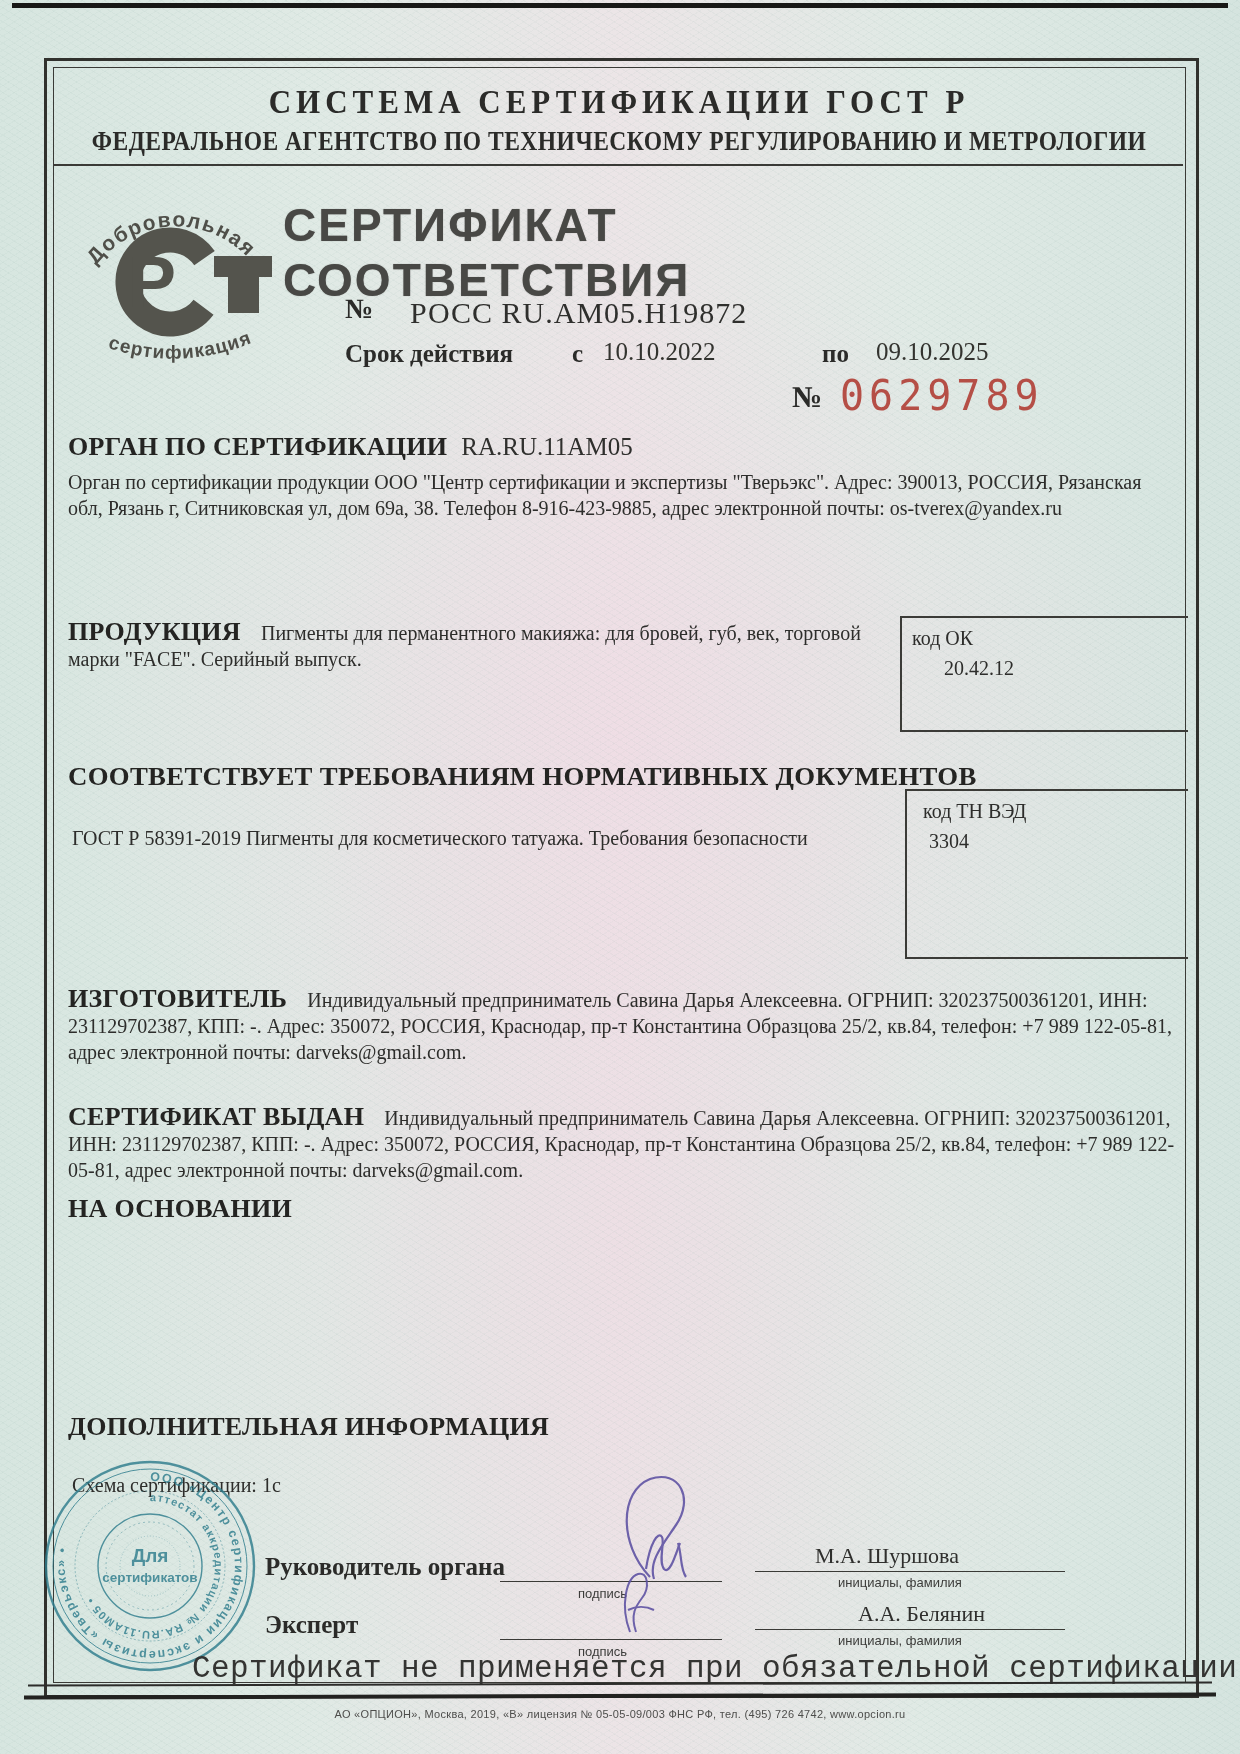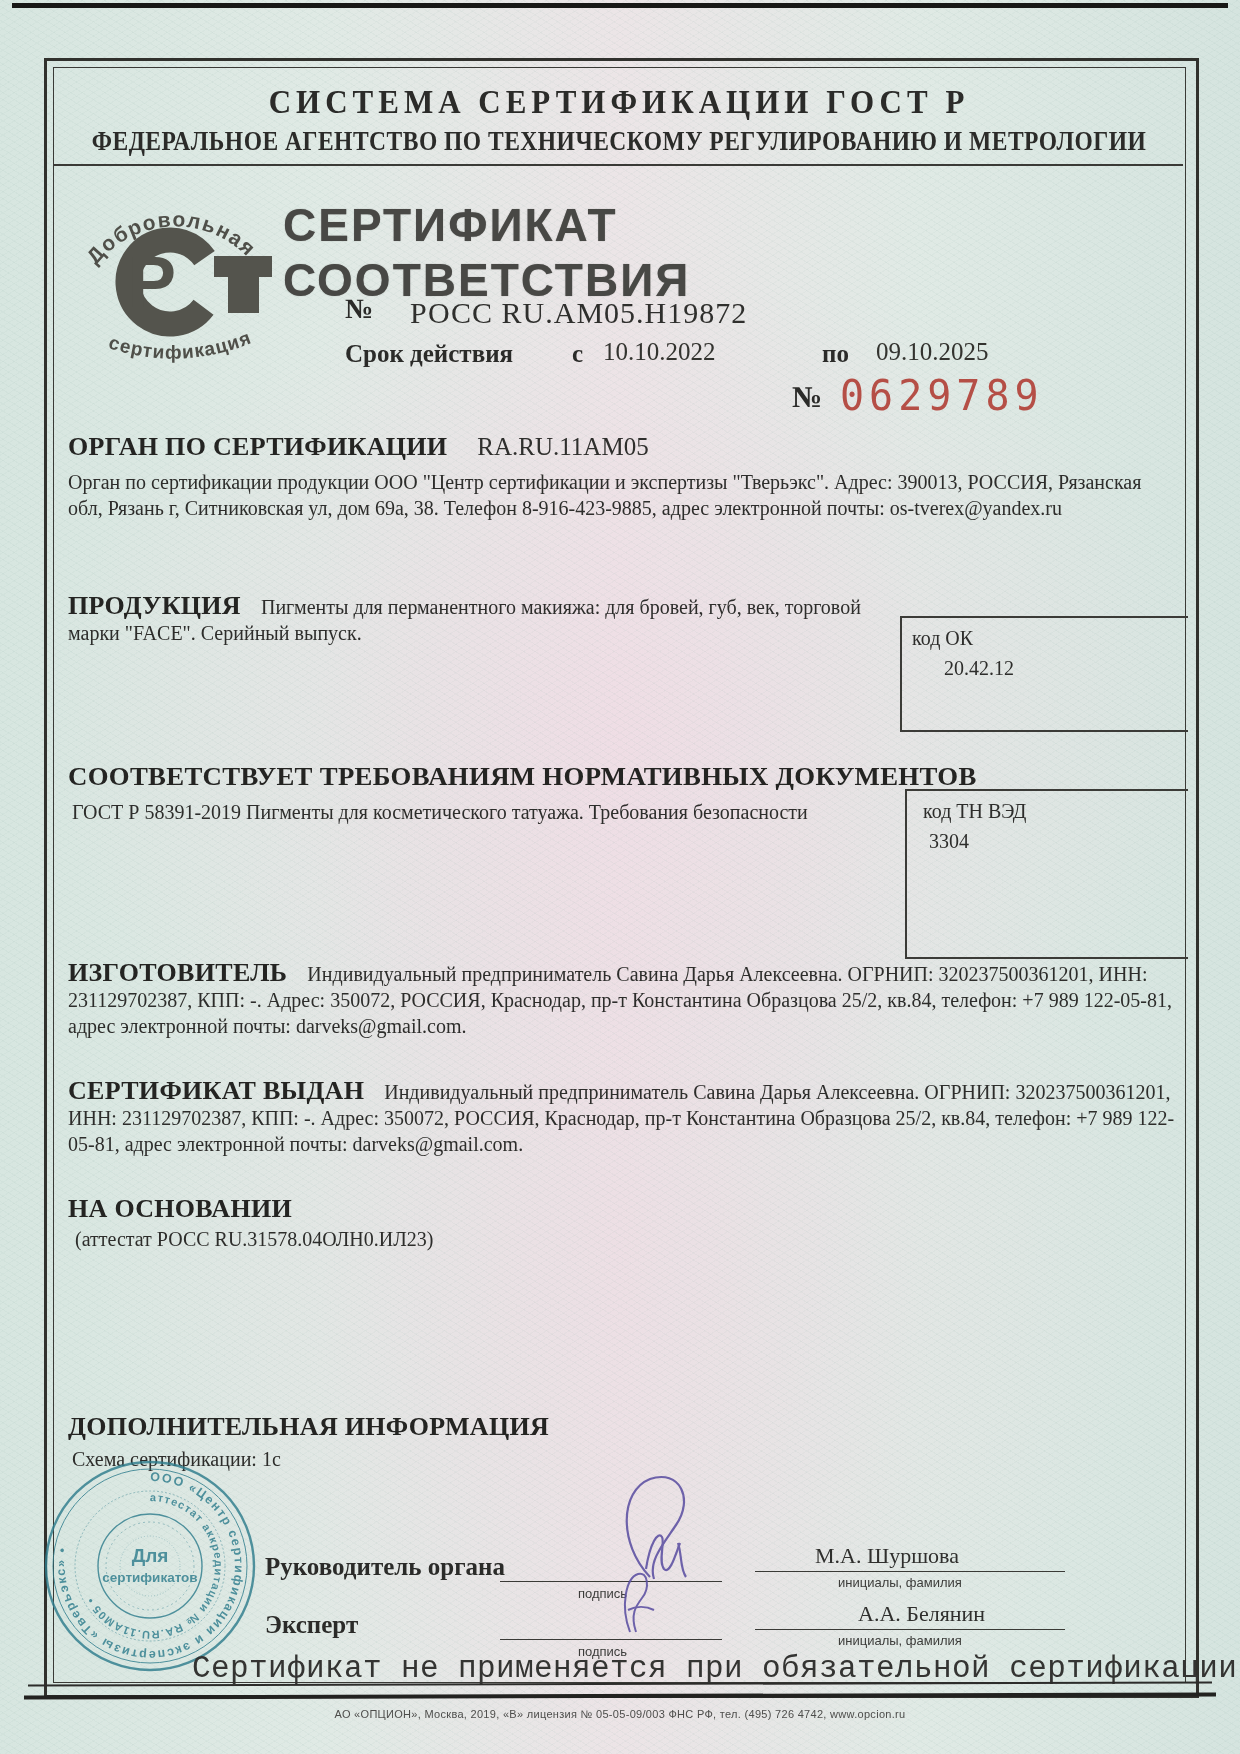--- a/index.html
+++ b/index.html
@@ -26,21 +26,21 @@
     font-weight:bold;font-size:46px;letter-spacing:2px;color:#484845;
     text-shadow:0 0 1px rgba(72,72,69,.55);transform:scaleY(1.02);}
   .no-label{font-weight:bold;font-size:28px;color:#2b2b29;}
   .no-value{font-size:30px;letter-spacing:1px;color:#2f2f2d;}
   .valid-b{font-weight:bold;font-size:25px;color:#2b2b29;}
   .valid-v{font-size:25px;color:#33332f;}
   .blank-no-label{font-weight:bold;font-size:30px;color:#2b2b29;}
   .blank-no{font-family:"DejaVu Sans Mono",monospace;font-size:40px;letter-spacing:5px;
     color:rgba(178,67,58,.93);transform:scaleY(1.05);}
   .h-sec{font-weight:bold;font-size:26px;letter-spacing:.3px;color:#242422;transform-origin:left;}
-  .body-t{font-size:20px;line-height:26px;color:#2d2d2b;}
+  .body-t{font-size:20px;line-height:26px;color:#2d2d2b;margin-top:26px;}
   .inline-h{font-weight:bold;font-size:26px;letter-spacing:.3px;color:#242422;margin-right:20px;}
   .code-box{border:2px solid #3b3b37;border-right:none;}
   .code-box .lbl{font-size:20px;color:#2d2d2b;}
   .code-box .val{font-size:20px;color:#2d2d2b;margin-top:7px;margin-left:32px;}
   .sig-role{font-weight:bold;font-size:25px;color:#2b2b29;}
   .sig-line{height:1px;background:#3a3a36;}
   .sig-cap{font-family:"Liberation Sans",sans-serif;font-size:13px;color:#3c3c3a;}
   .sig-name{font-size:22px;color:#2f2f2d;}
   .note{font-size:31px;letter-spacing:.4px;color:#343432;font-family:Liberation Mono, monospace;}
   .bline1{left:28px;top:1683px;width:1184px;height:2px;background:#2c2c2a;transform:rotate(-.15deg);}
@@ -90,21 +90,21 @@
   <span class="abs valid-b" style="left:572px;top:340px;">с</span>
   <span class="abs valid-v" style="left:603px;top:338px;">10.10.2022</span>
   <span class="abs valid-b" style="left:822px;top:340px;">по</span>
   <span class="abs valid-v" style="left:876px;top:338px;">09.10.2025</span>
 
   <span class="abs blank-no-label" style="left:792px;top:380px;">№</span>
   <span class="abs blank-no" style="left:840px;top:372px;">0629789</span>
 
   <div class="abs" style="left:68px;top:432px;width:1112px;">
     <span class="h-sec">ОРГАН ПО СЕРТИФИКАЦИИ</span>
-    <span style="font-size:25px;margin-left:26px;color:#2f2f2d;">RA.RU.11АМ05</span>
+    <span style="font-size:25px;margin-left:10px;color:#2f2f2d;">RA.RU.11АМ05</span>
     <div class="body-t" style="margin-top:7px;">Орган по сертификации продукции ООО "Центр сертификации и экспертизы "Тверьэкс". Адрес: 390013, РОССИЯ, Рязанская обл, Рязань г, Ситниковская ул, дом 69а, 38. Телефон 8-916-423-9885, адрес электронной почты: os-tverex@yandex.ru</div>
   </div>
 
   <div class="abs body-t" style="left:68px;top:593px;width:800px;">
     <span class="inline-h">ПРОДУКЦИЯ</span><span>Пигменты для перманентного макияжа: для бровей, губ, век, торговой марки "FACE". Серийный выпуск.</span>
   </div>
   <div class="abs code-box" style="left:900px;top:616px;width:288px;height:116px;padding:9px 0 0 10px;box-sizing:border-box;">
     <div class="lbl">код ОК</div>
     <div class="val">20.42.12</div>
   </div>
@@ -119,21 +119,20 @@
   <div class="abs body-t" style="left:68px;top:960px;width:1118px;">
     <span class="inline-h">ИЗГОТОВИТЕЛЬ</span><span>Индивидуальный предприниматель Савина Дарья Алексеевна. ОГРНИП: 320237500361201, ИНН: 231129702387, КПП: -. Адрес: 350072, РОССИЯ, Краснодар, пр-т Константина Образцова 25/2, кв.84, телефон: +7 989 122-05-81, адрес электронной почты: darveks@gmail.com.</span>
   </div>
 
   <div class="abs body-t" style="left:68px;top:1078px;width:1120px;">
     <span class="inline-h">СЕРТИФИКАТ ВЫДАН</span><span>Индивидуальный предприниматель Савина Дарья Алексеевна. ОГРНИП: 320237500361201, ИНН: 231129702387, КПП: -. Адрес: 350072, РОССИЯ, Краснодар, пр-т Константина Образцова 25/2, кв.84, телефон: +7 989 122-05-81, адрес электронной почты: darveks@gmail.com.</span>
   </div>
 
   <div class="abs h-sec" style="left:68px;top:1194px;">НА ОСНОВАНИИ</div>
   <div class="abs body-t" style="left:75px;top:1226px;width:1070px;">
-    <div>(аттестат РОСС RU.31578.04ОЛН0.ИЛ23)</div>
   </div>
 
   <div class="abs h-sec" style="left:68px;top:1412px;">ДОПОЛНИТЕЛЬНАЯ ИНФОРМАЦИЯ</div>
   <div class="abs body-t" style="left:72px;top:1446px;">Схема сертификации: 1с</div>
 
   <svg class="abs" style="left:42px;top:1458px;opacity:.82;" width="216" height="216" viewBox="0 0 216 216">
     <defs>
       <path id="st-o" d="M 108 23 A 85 85 0 1 1 107.9 23"></path>
       <path id="st-i" d="M 108 43 A 65 65 0 1 1 107.9 43"></path>
     </defs>

